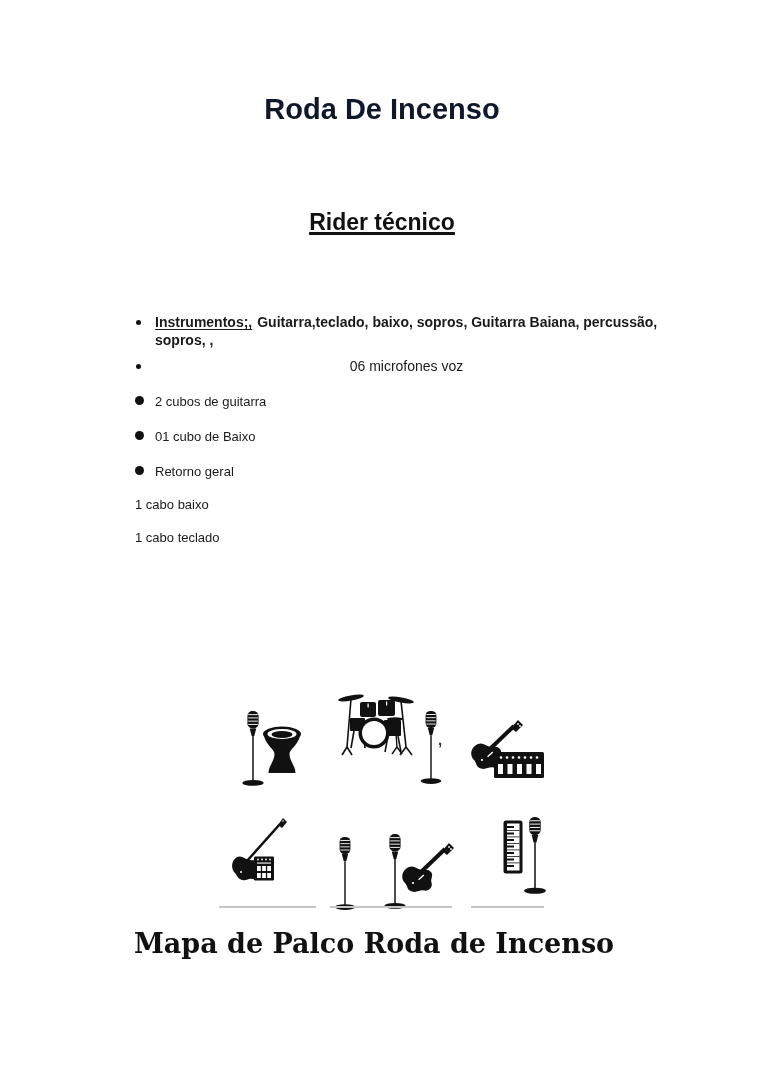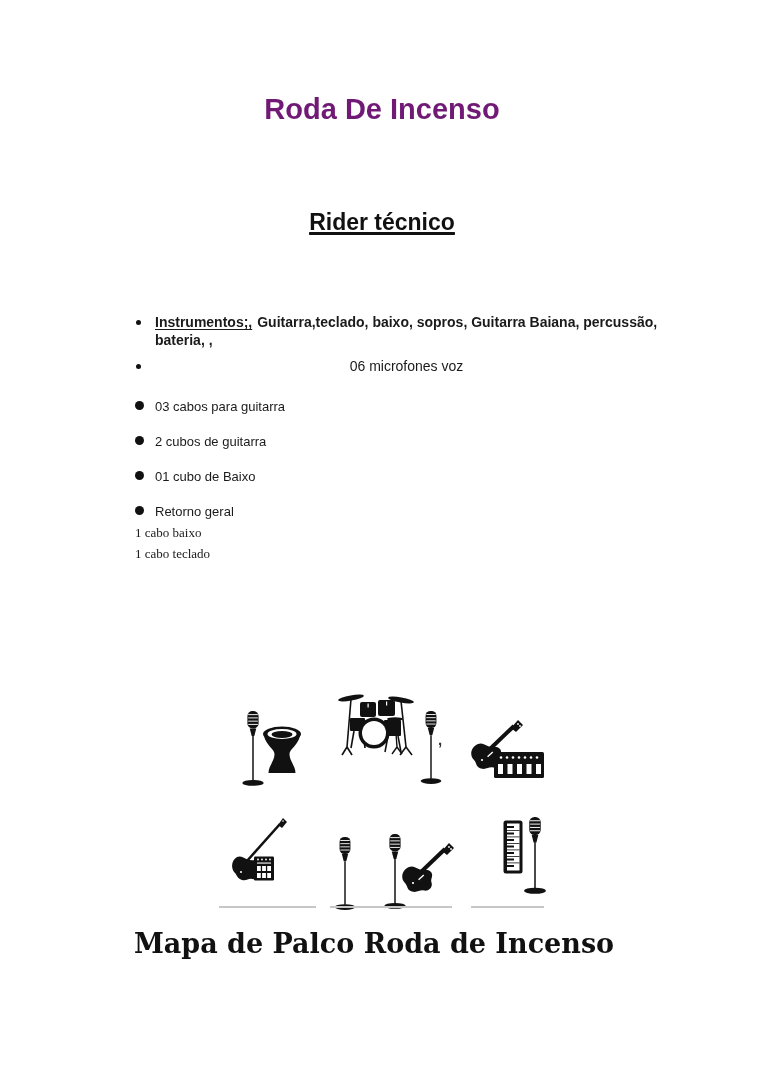--- a/index.html
+++ b/index.html
@@ -11,21 +11,21 @@
     color:#1a1a1a;
     overflow:hidden;
   }
   .abs{position:absolute;}
 
   .doc-title{
     top:93px;left:0;width:100%;
     text-align:center;
     font-size:29px;font-weight:700;
     letter-spacing:0px;
-    color:#701a75;
+    color:#0f172a;
   }
   .doc-subtitle{
     top:209px;left:0;width:100%;
     text-align:center;
     font-size:23px;font-weight:700;
     color:#111;
     text-decoration:underline;
   }
   .doc-subtitle span{text-decoration:underline;text-underline-offset:3px;}
 
@@ -39,21 +39,21 @@
   .dot-lg{width:9px;height:9px;left:2px;top:3px;}
 
   .li.intro{font-size:14px;font-weight:700;line-height:18px;}
   .li.intro .intro-label{text-decoration:underline;text-underline-offset:2px;}
   .li.intro .intro-rest{margin-left:5px;}
   .li.intro .intro-line2{display:block;}
 
   .li.sm-item{font-size:14px;line-height:18px;margin-top:8px;text-align:center;}
   .li.lg-item{font-size:13px;line-height:17px;margin-top:18px;}
   .li.lg-item.first{margin-top:23px;}
-  .plain-line{font-size:13px;line-height:17px;margin-top:4px;padding-left:2px;font-family:Liberation Serif, serif;}
+  .plain-line{font-size:13px;line-height:17px;margin-top:16px;padding-left:2px;}
 
   .divider{height:2px;background:#c6c6c6;top:906px;}
 
   .stage-caption{
     top:928px;left:0;width:100%;
     text-align:center;
     font-family:"DejaVu Serif", serif;
     font-size:27px;font-weight:700;
     color:#111;
     transform:translateX(-8px);
@@ -70,32 +70,28 @@
   <div class="abs doc-title">Roda De Incenso</div>
   <div class="abs doc-subtitle">
     <span>Rider técnico</span>
   </div>
 
   <div class="abs rider-list">
 
     <div class="li intro">
       <span class="dot dot-sm"></span>
       <span class="intro-label">Instrumentos;,</span><span class="intro-rest">Guitarra,teclado, baixo, sopros, Guitarra Baiana, percussão,</span>
-      <span class="intro-line2">bateria, ,</span>
+      <span class="intro-line2">sopros, ,</span>
     </div>
 
     <div class="li sm-item">
       <span class="dot dot-sm"></span>
       <span class="li-text">06 microfones voz</span>
     </div>
 
-    <div class="li lg-item first">
-      <span class="dot dot-lg"></span>
-      <span class="li-text">03 cabos para guitarra</span>
-    </div>
     <div class="li lg-item">
       <span class="dot dot-lg"></span>
       <span class="li-text">2 cubos de guitarra</span>
     </div>
     <div class="li lg-item">
       <span class="dot dot-lg"></span>
       <span class="li-text">01 cubo de Baixo</span>
     </div>
     <div class="li lg-item">
       <span class="dot dot-lg"></span>

